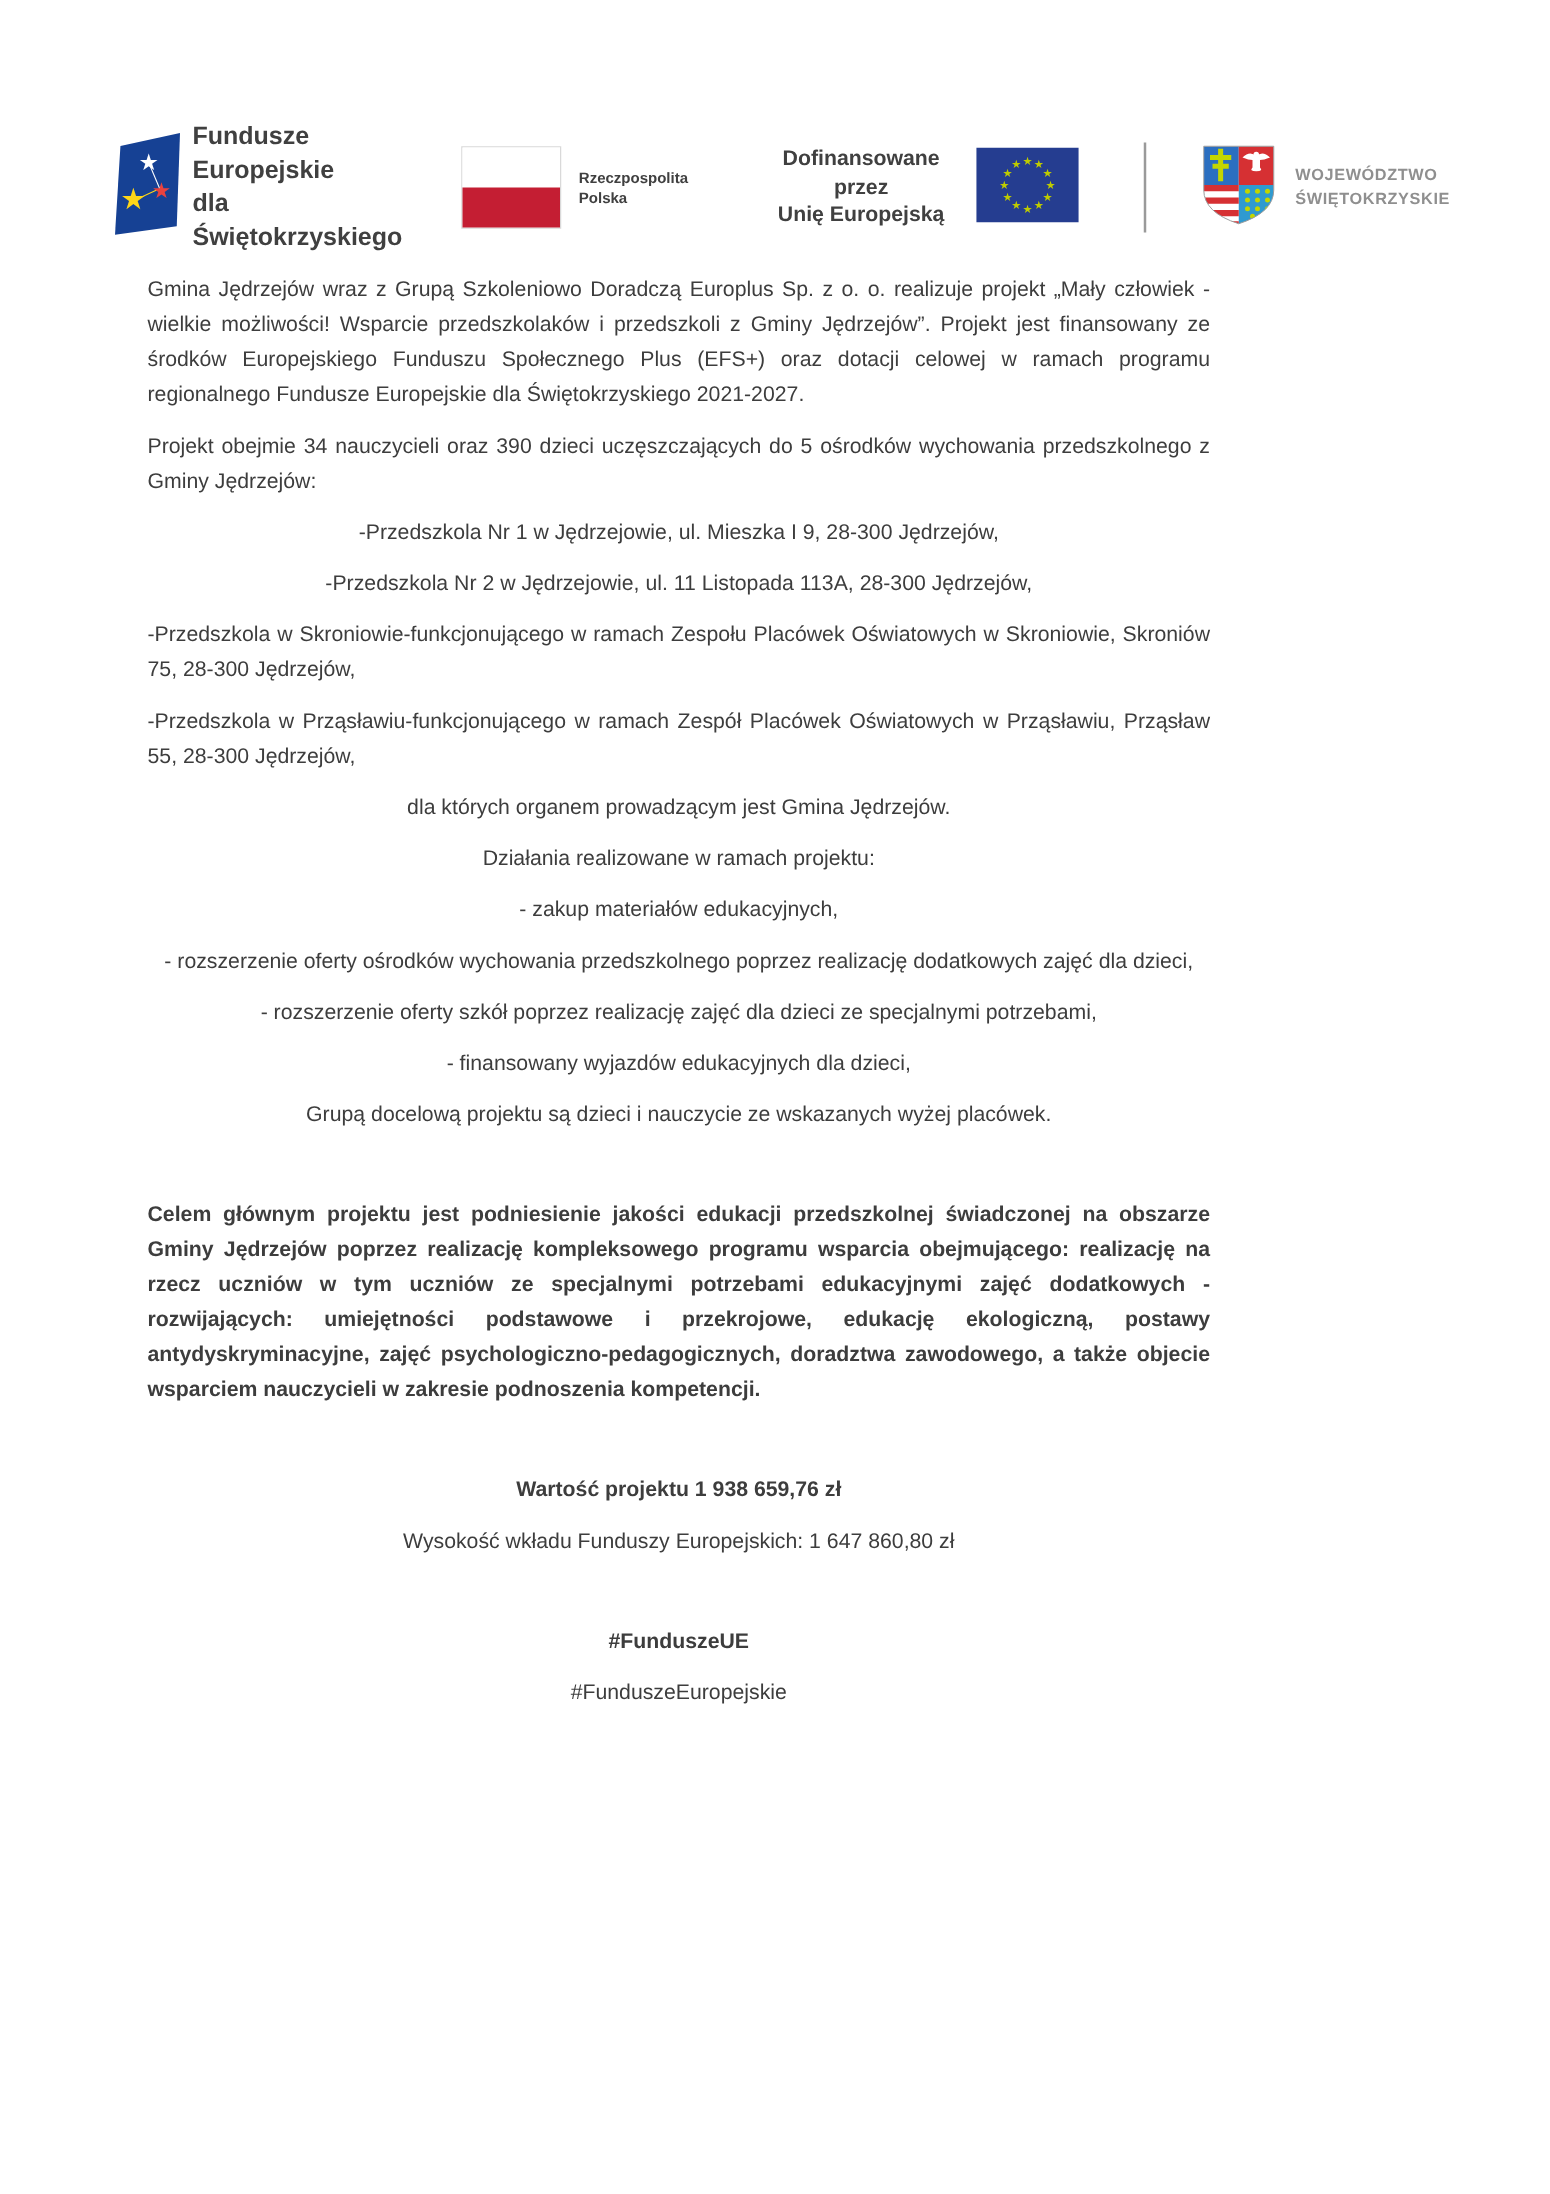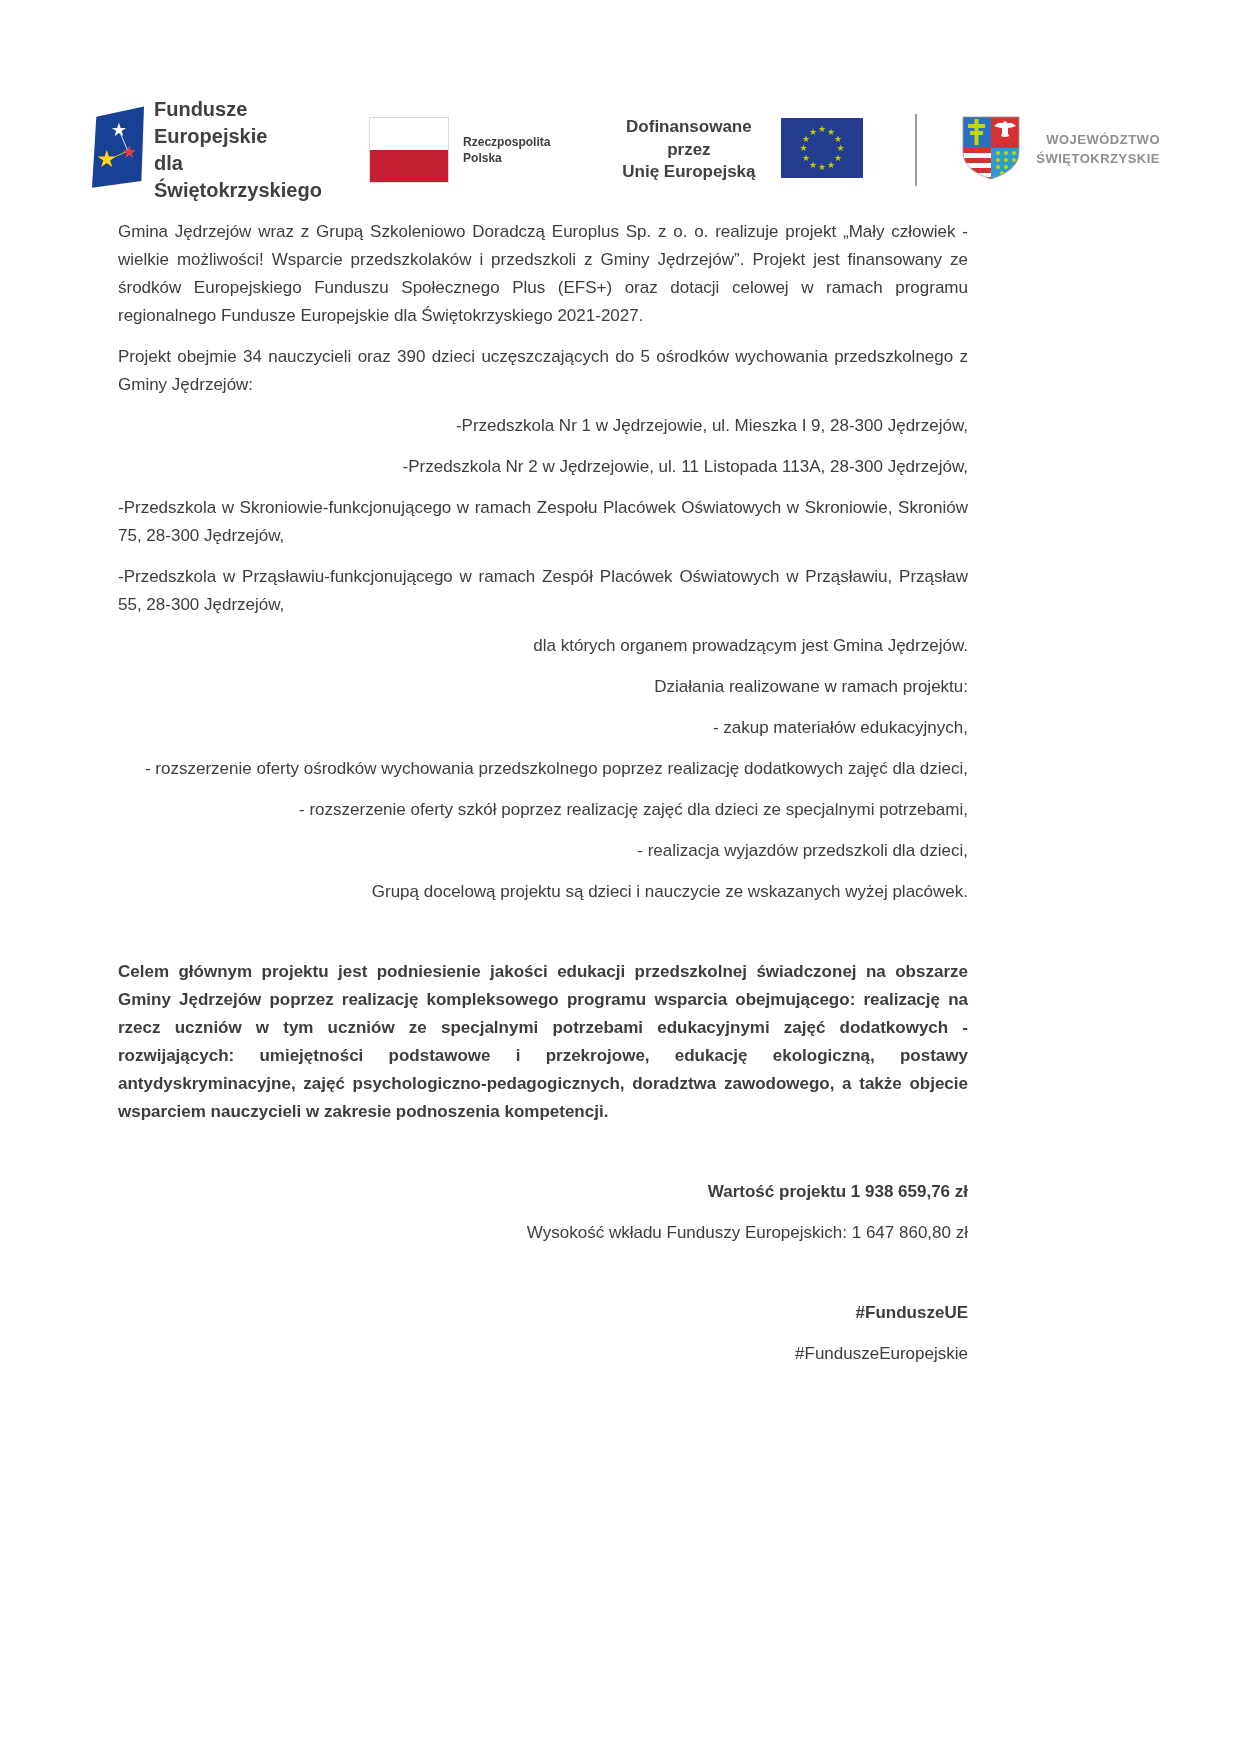--- a/index.html
+++ b/index.html
@@ -45,36 +45,36 @@
   }
   .eu-flag{margin-left:16px;}
   .divider{
     width:2px;height:72px;background:#9a9a9a;
     margin-left:52px;
   }
   .shield{margin-left:45px;}
   .voiv-text{
     margin-left:16px;
     font-size:13px;font-weight:bold;color:#8f8f8f;
-    letter-spacing:0.5px;line-height:1.45;text-align:right;
+    letter-spacing:0.5px;line-height:1.45;
   }
   
   .doc-body{
     position:absolute;
     left:118px;top:218px;
     width:850px;
   }
   .doc-body p{
     margin:0 0 13px 0;
     font-size:17px;
     line-height:28px;
     text-align:justify;
   }
   .doc-body p.gap{margin-top:52px;font-weight:bold;}
-  .doc-body p.nj{text-align:right;}
+  .doc-body p.nj{text-align:center;}
 </style>
 </head>
 <body>
 
 <div class="page">
 
   <div class="logo-strip">
 
     <div class="logo-group">
       <span>
@@ -187,21 +187,21 @@
     <p>Projekt obejmie 34 nauczycieli oraz 390 dzieci uczęszczających do 5 ośrodków wychowania przedszkolnego z Gminy Jędrzejów:</p>
     <p class="nj">-Przedszkola Nr 1 w Jędrzejowie, ul. Mieszka I 9, 28-300 Jędrzejów,</p>
     <p class="nj">-Przedszkola Nr 2 w Jędrzejowie, ul. 11 Listopada 113A, 28-300 Jędrzejów,</p>
     <p>-Przedszkola w Skroniowie-funkcjonującego w ramach Zespołu Placówek Oświatowych w Skroniowie, Skroniów 75, 28-300 Jędrzejów,</p>
     <p>-Przedszkola w Prząsławiu-funkcjonującego w ramach Zespół Placówek Oświatowych w Prząsławiu, Prząsław 55, 28-300 Jędrzejów,</p>
     <p class="nj">dla których organem prowadzącym jest Gmina Jędrzejów.</p>
     <p class="nj">Działania realizowane w ramach projektu:</p>
     <p class="nj">- zakup materiałów edukacyjnych,</p>
     <p class="nj">- rozszerzenie oferty ośrodków wychowania przedszkolnego poprzez realizację dodatkowych zajęć dla dzieci,</p>
     <p class="nj">- rozszerzenie oferty szkół poprzez realizację zajęć dla dzieci ze specjalnymi potrzebami,</p>
-    <p class="nj">- realizacja wyjazdów przedszkoli dla dzieci,</p>
+    <p class="nj">- finansowany wyjazdów edukacyjnych dla dzieci,</p>
     <p class="nj">Grupą docelową projektu są dzieci i nauczycie ze wskazanych wyżej placówek.</p>
     <p class="gap">Celem głównym projektu jest podniesienie jakości edukacji przedszkolnej świadczonej na obszarze Gminy Jędrzejów poprzez realizację kompleksowego programu wsparcia obejmującego: realizację na rzecz uczniów w tym uczniów ze specjalnymi potrzebami edukacyjnymi zajęć dodatkowych - rozwijających: umiejętności podstawowe i przekrojowe, edukację ekologiczną, postawy antydyskryminacyjne, zajęć psychologiczno-pedagogicznych, doradztwa zawodowego, a także objecie wsparciem nauczycieli w zakresie podnoszenia kompetencji.</p>
     <p class="gap nj">Wartość projektu 1 938 659,76 zł</p>
     <p class="nj">Wysokość wkładu Funduszy Europejskich: 1 647 860,80 zł</p>
     <p class="gap nj">#FunduszeUE</p>
     <p class="nj">#FunduszeEuropejskie</p>
   </div>
 
 </div>
 

